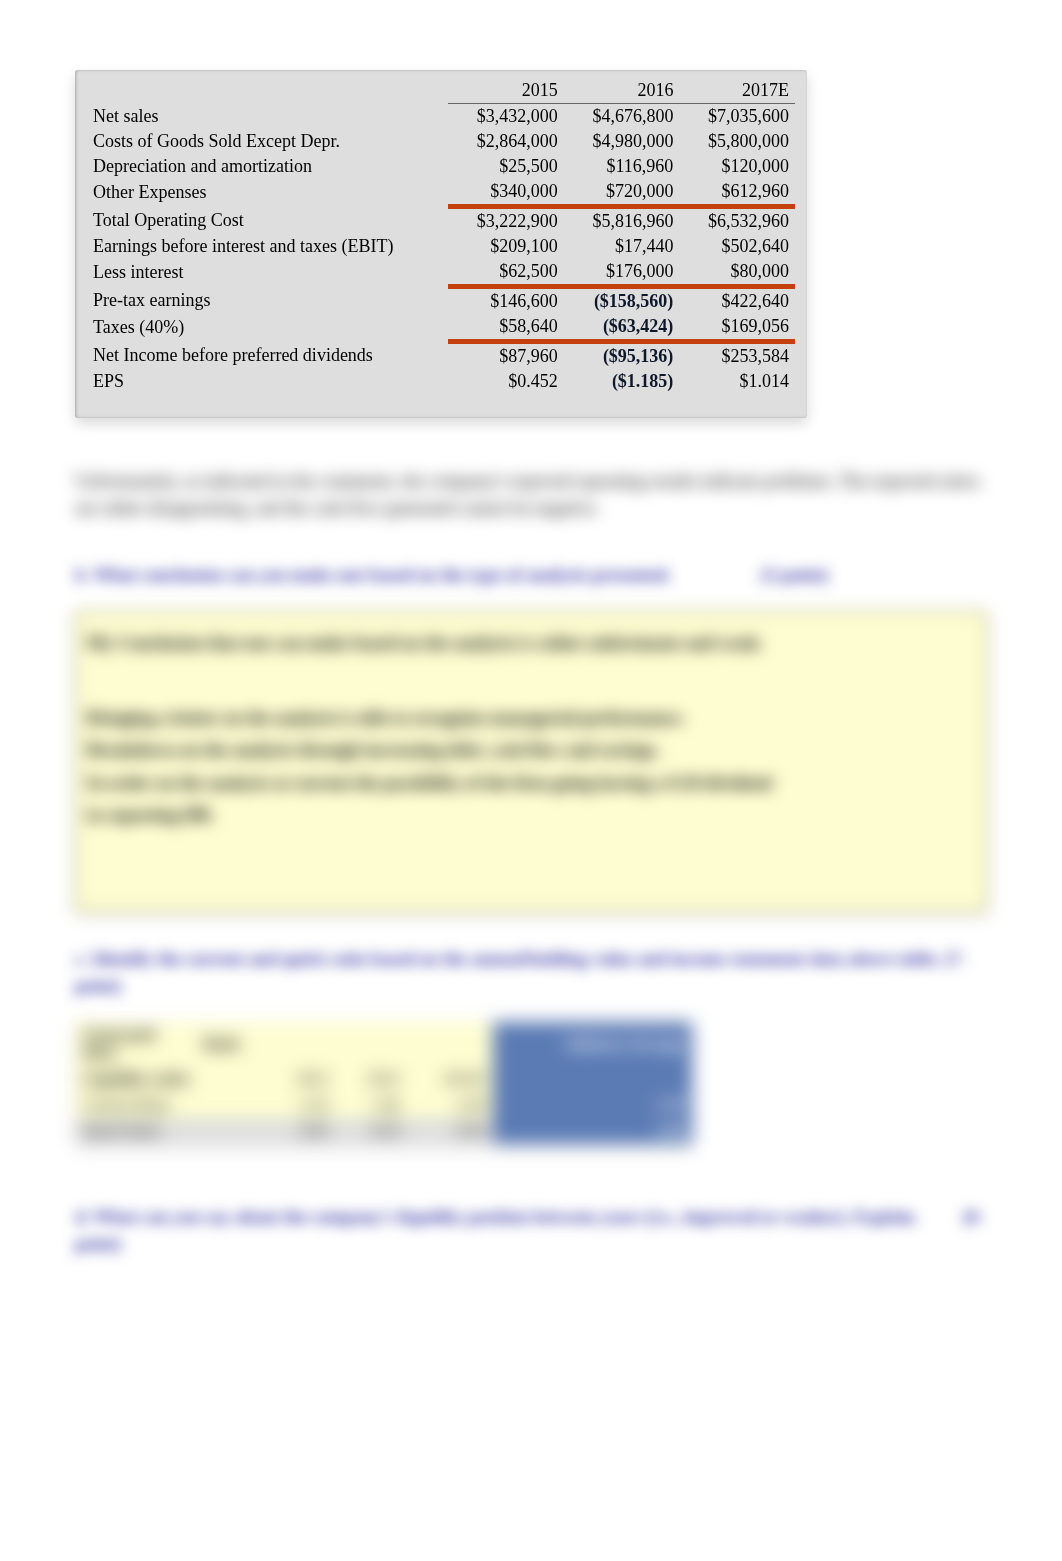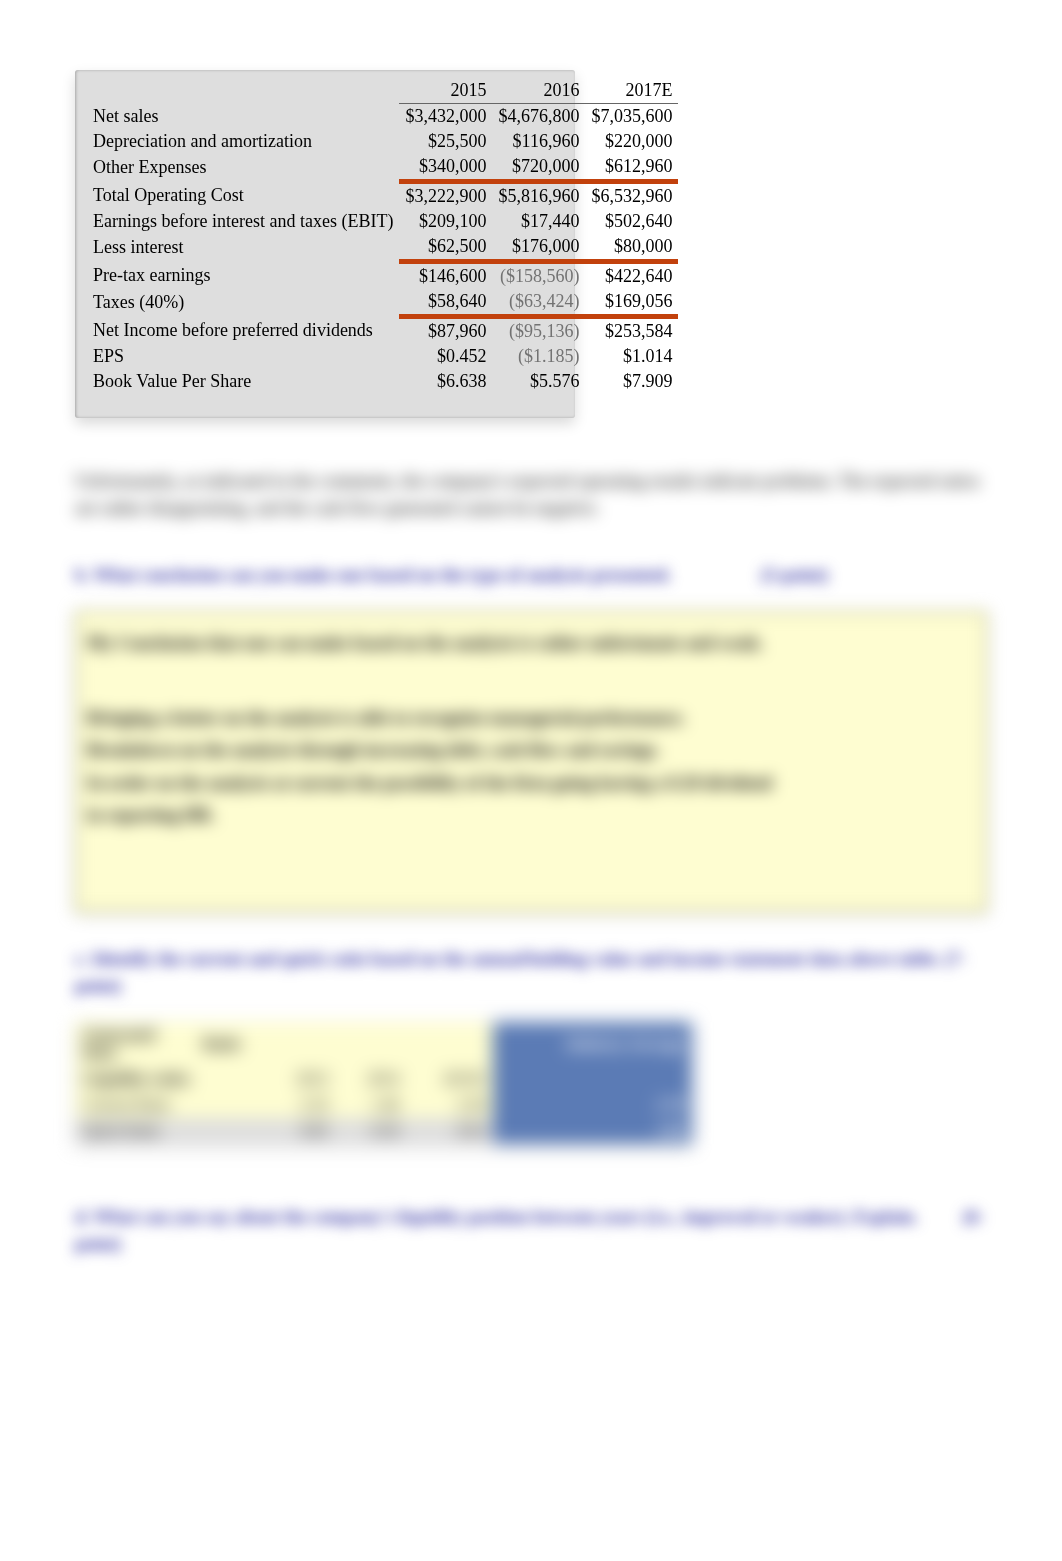--- a/index.html
+++ b/index.html
@@ -9,30 +9,30 @@
       font-size: 18px;
       color: #000;
       width: 1062px;
       padding: 70px 75px 100px 75px;
     }
     .table-panel {
       background: #dedede;
       padding: 8px 12px 24px 12px;
       border-radius: 3px;
       box-shadow: inset 1px 0 3px rgba(0,0,0,0.25), 0 6px 14px rgba(0,0,0,0.15);
-      width: 500px;
+      width: 732px;
       margin-bottom: 50px;
     }
     .ftable { width: 100%; border-collapse: collapse; }
     .ftable td { padding: 2px 6px; height: 21px; vertical-align: middle; white-space: nowrap; }
     .ftable td.label { text-align: left; width: 300px; }
     .ftable td.num { text-align: right; width: 100px; }
     .hdrcell { border-bottom: 1px solid #666; }
     .sep td.num { border-top: 5px solid #c2410c; }
-    .neg { color: #737373; }
+    .neg { color: #0f172a; font-weight: bold; }
 
     .blur-block {
       filter: blur(8px);
       -webkit-filter: blur(8px);
       margin-bottom: 40px;
       line-height: 1.5;
       user-select: none;
     }
     .blur-q {
       color: #2a2aa0;
@@ -86,24 +86,30 @@
       <td class="num hdrcell">2016</td>
       <td class="num hdrcell">2017E</td>
     </tr>
     <tr>
       <td class="label">Net sales</td>
       <td class="num">$3,432,000</td>
       <td class="num">$4,676,800</td>
       <td class="num">$7,035,600</td>
     </tr>
     <tr>
+      <td class="label">Costs of Goods Sold Except Depr.</td>
+      <td class="num">$2,864,000</td>
+      <td class="num">$4,980,000</td>
+      <td class="num">$5,800,000</td>
+    </tr>
+    <tr>
       <td class="label">Depreciation and amortization</td>
       <td class="num">$25,500</td>
       <td class="num">$116,960</td>
-      <td class="num">$220,000</td>
+      <td class="num">$120,000</td>
     </tr>
     <tr>
       <td class="label">Other Expenses</td>
       <td class="num">$340,000</td>
       <td class="num">$720,000</td>
       <td class="num">$612,960</td>
     </tr>
     <tr class="sep">
       <td class="label">Total Operating Cost</td>
       <td class="num">$3,222,900</td>
@@ -138,26 +144,20 @@
       <td class="label">Net Income before preferred dividends</td>
       <td class="num">$87,960</td>
       <td class="num neg">($95,136)</td>
       <td class="num">$253,584</td>
     </tr>
     <tr>
       <td class="label">EPS</td>
       <td class="num">$0.452</td>
       <td class="num neg">($1.185)</td>
       <td class="num">$1.014</td>
-    </tr>
-    <tr>
-      <td class="label">Book Value Per Share</td>
-      <td class="num">$6.638</td>
-      <td class="num">$5.576</td>
-      <td class="num">$7.909</td>
     </tr>
   </tbody>
     </table>
 </div>
 
 <div class="blur-block">
   <span>Unfortunately, as indicated in the comments, the company's expected operating results indicate problems. The expected ratios are rather disappointing, and the cash flow generated cannot be negative.</span>
 </div>
 
 <div class="blur-q">

